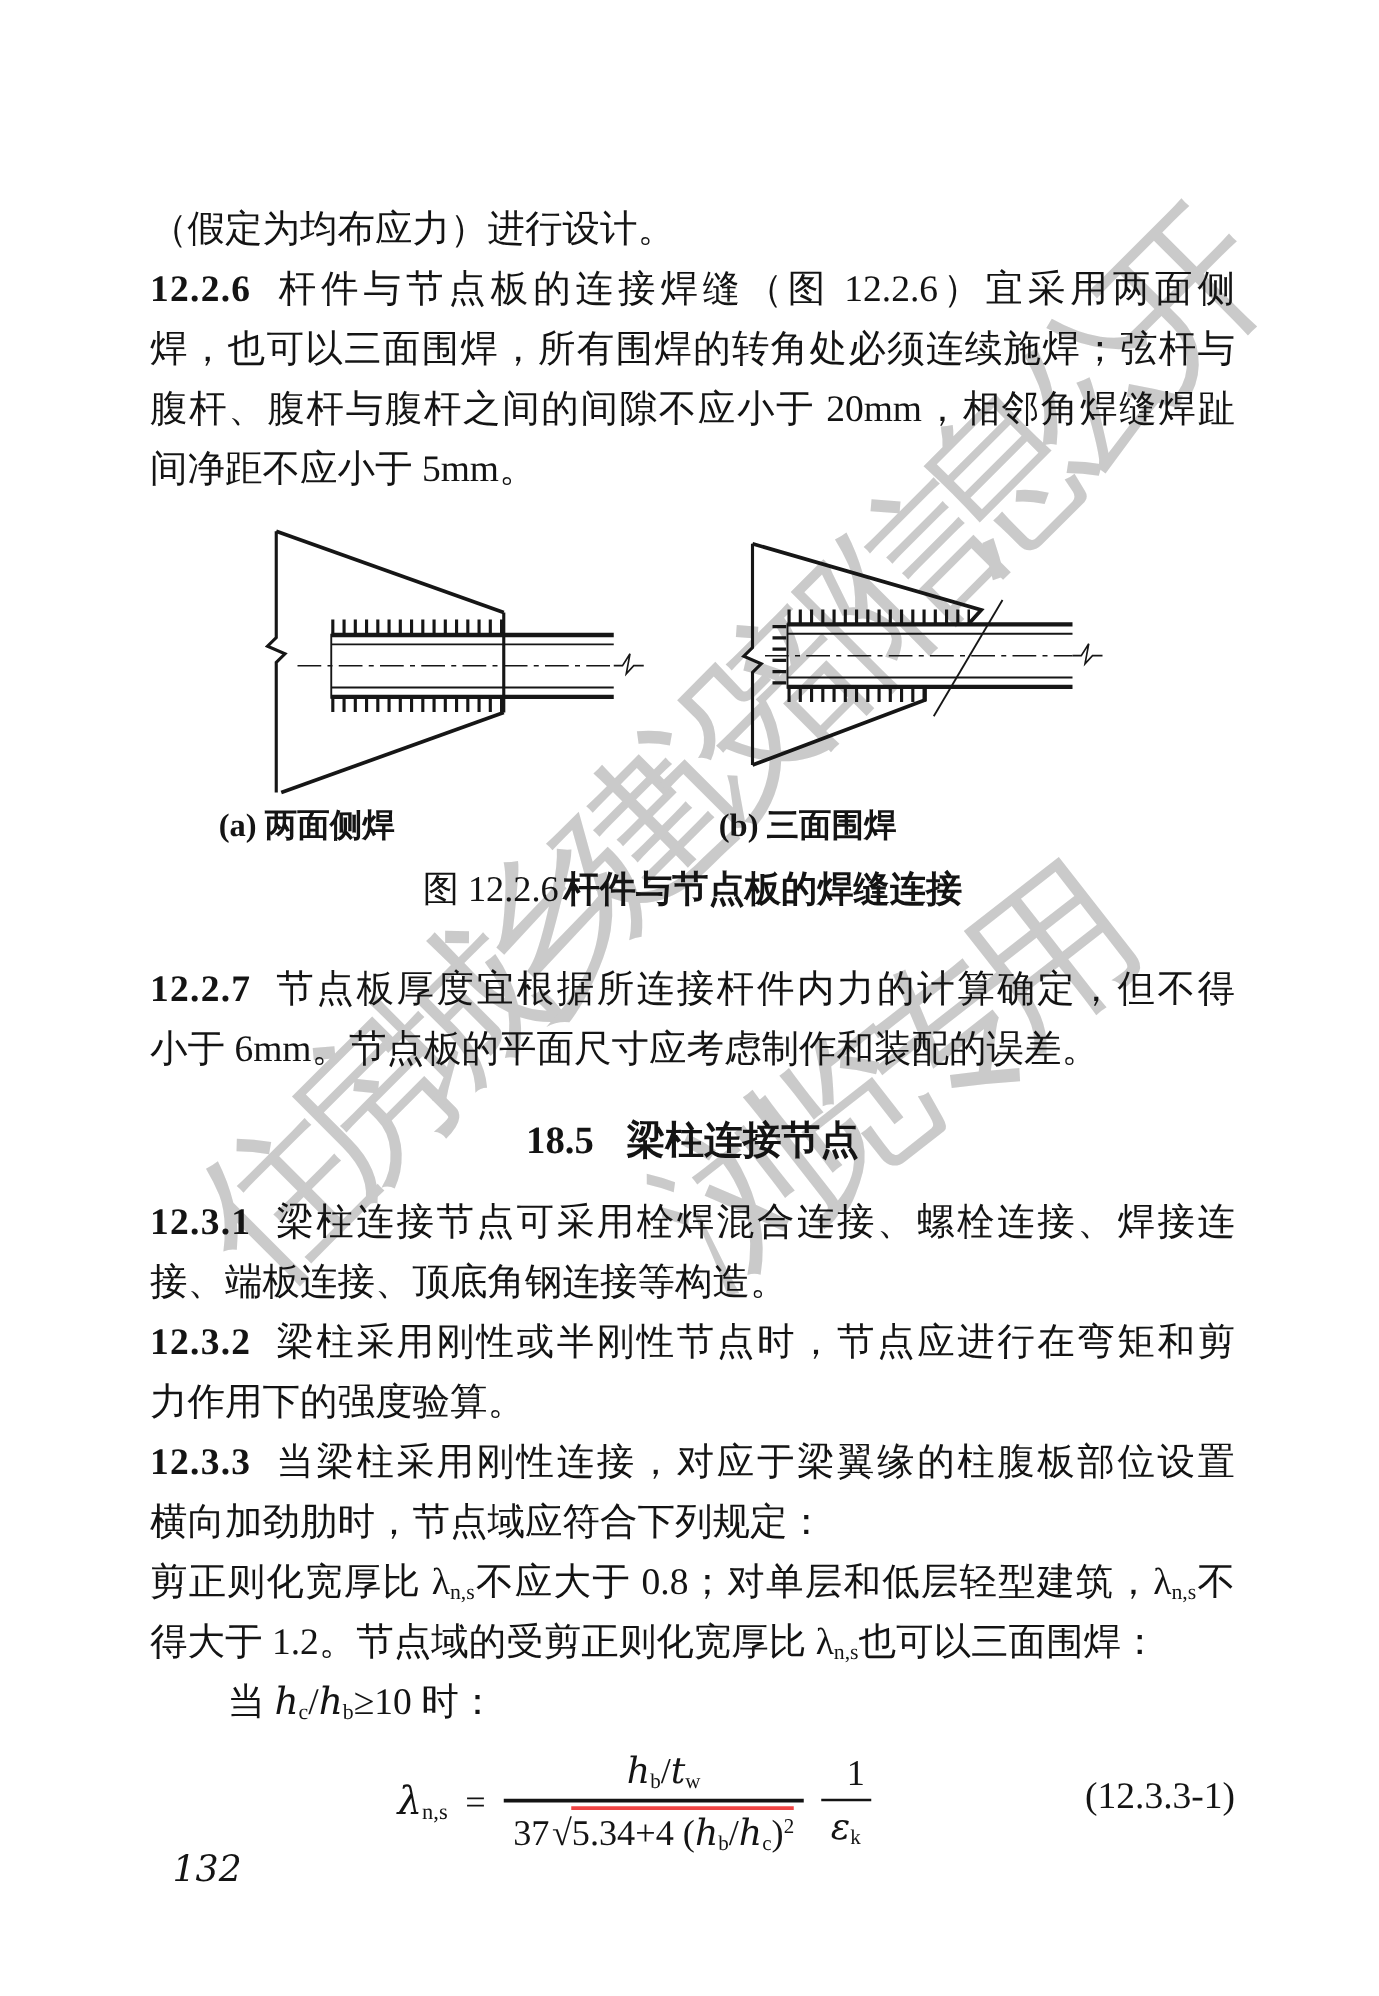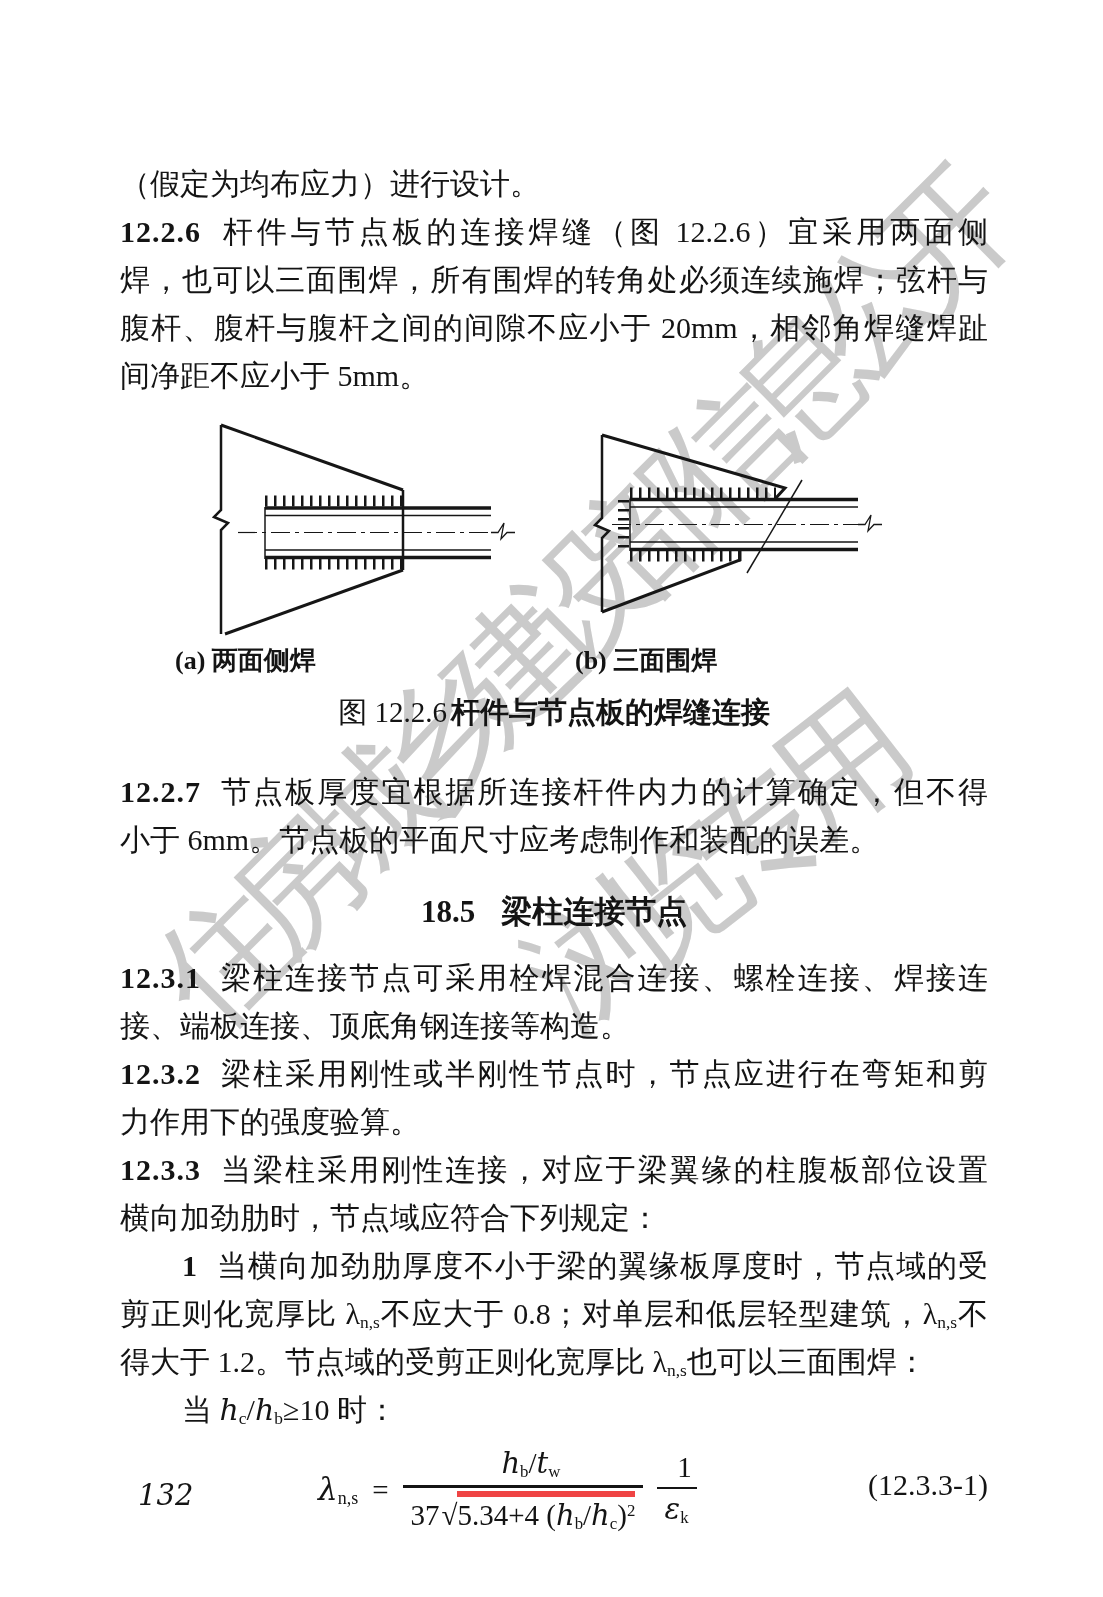--- a/index.html
+++ b/index.html
@@ -63,21 +63,21 @@
     padding-left:198px; font-size:29px;
   }
   .lhs{font-size:31px;}
   .eqs{margin:0 14px;}
   .frac{display:inline-flex; flex-direction:column; align-items:center;}
   .frac .nu{padding:0 8px 3px;margin-left:16px;}
   .frac .de{border-top:3px solid #141414; padding:3px 8px 0; white-space:nowrap;}
   .frac.small{margin-left:10px;}
   .frac.small .de{border-top-width:2px;}
   .rad{margin-left:2px;}
-  .radtop{display:inline-block; border-top:6px solid #ef4444; padding-top:1px;}
+  .radtop{display:inline-block; border-top:3px solid #ef4444; padding-top:1px;}
   .eqnum{position:absolute; right:0; top:26px; font-size:30px;}
   
   .pagenum{
     position:absolute; z-index:1; left:138px; top:1478px;
     font-size:29px; font-style:italic;
     font-family:"DejaVu Serif","Liberation Serif",serif;
   }
   svg{display:block;}
 </style>
 </head>
@@ -157,21 +157,20 @@
 
     <div class="line j"><b class="num">12.3.1</b><span>梁柱连接节点可采用栓焊混合连接、螺栓连接、焊接连</span></div>
     <div class="line end"><span>接、端板连接、顶底角钢连接等构造。</span></div>
 
     <div class="line j"><b class="num">12.3.2</b><span>梁柱采用刚性或半刚性节点时，节点应进行在弯矩和剪</span></div>
     <div class="line end"><span>力作用下的强度验算。</span></div>
 
     <div class="line j"><b class="num">12.3.3</b><span>当梁柱采用刚性连接，对应于梁翼缘的柱腹板部位设置</span></div>
     <div class="line end"><span>横向加劲肋时，节点域应符合下列规定：</span></div>
 
-    <div class="line j indent"><b class="num">1</b><span>当横向加劲肋厚度不小于梁的翼缘板厚度时，节点域的受</span></div>
     <div class="line j"><span>剪正则化宽厚比 λ</span><sub>n,s</sub><span>不应大于 0.8；对单层和低层轻型建筑，λ</span><sub>n,s</sub><span>不</span></div>
     <div class="line end"><span>得大于 1.2。节点域的受剪正则化宽厚比 λ</span><sub>n,s</sub><span>也可以三面围焊：</span></div>
 
     <div class="line end indent"><span>当 </span><i class="v">h</i><sub>c</sub><span>/</span><i class="v">h</i><sub>b</sub><span>≥10 时：</span></div>
 
     <div class="eqrow">
       <span class="lhs"><i class="v">λ</i><sub>n,s</sub></span>
       <span class="eqs">=</span>
       <span class="frac">
         <span class="nu"><i class="v">h</i><sub>b</sub><span>/</span><i class="v">t</i><sub>w</sub></span>

